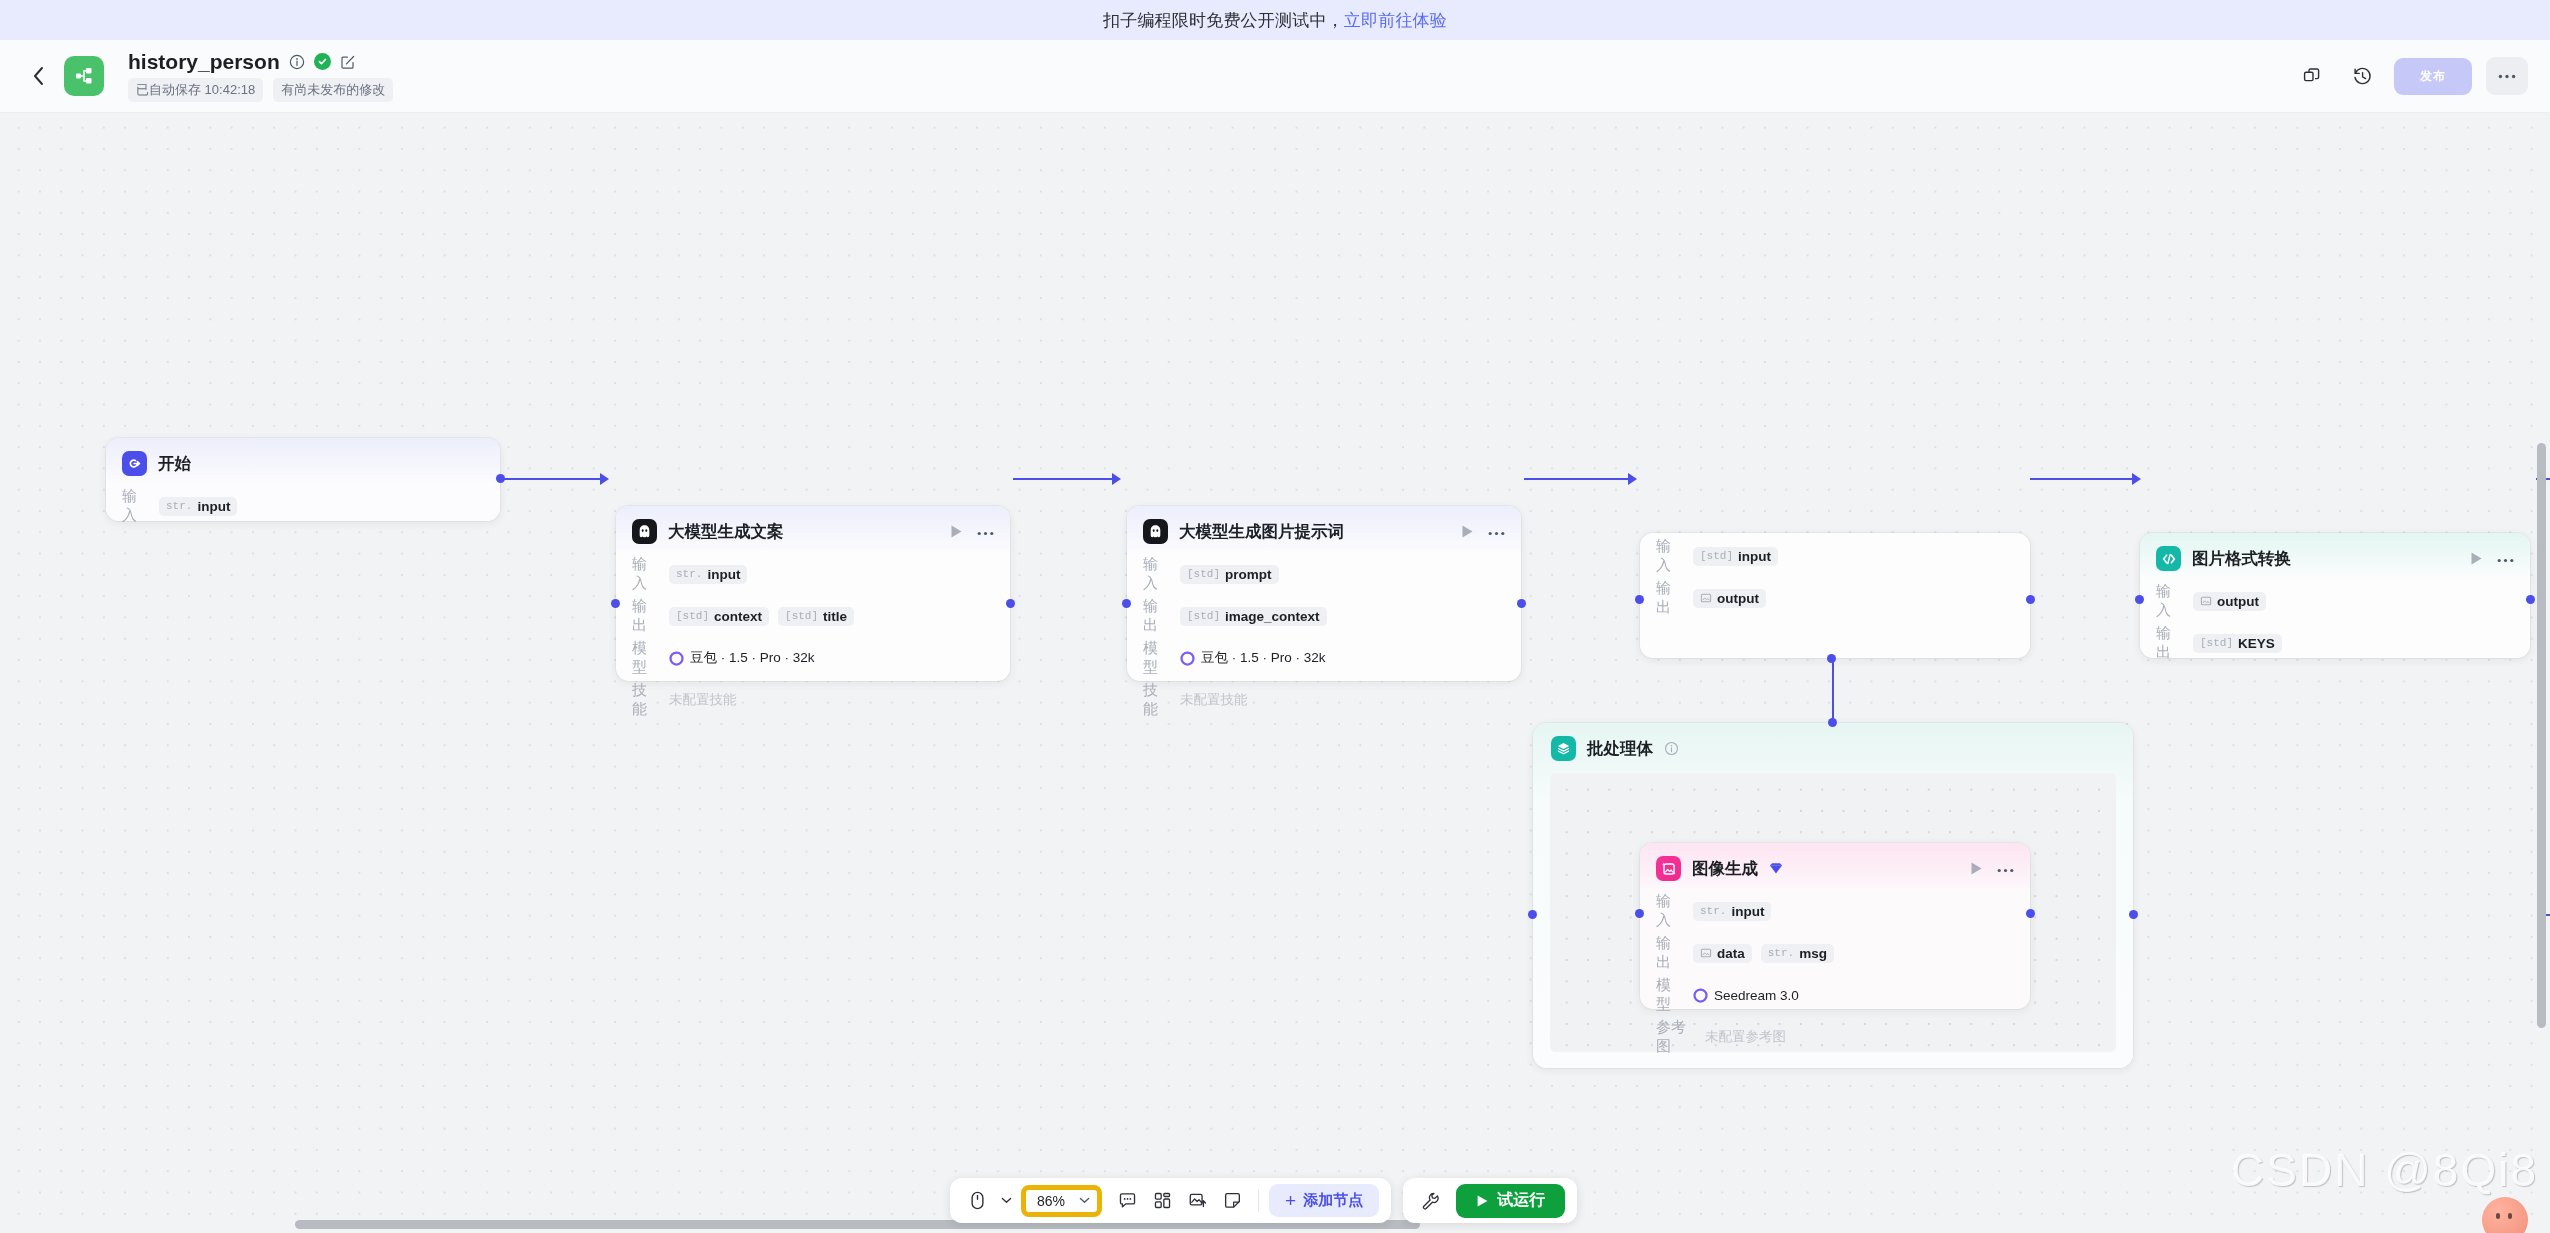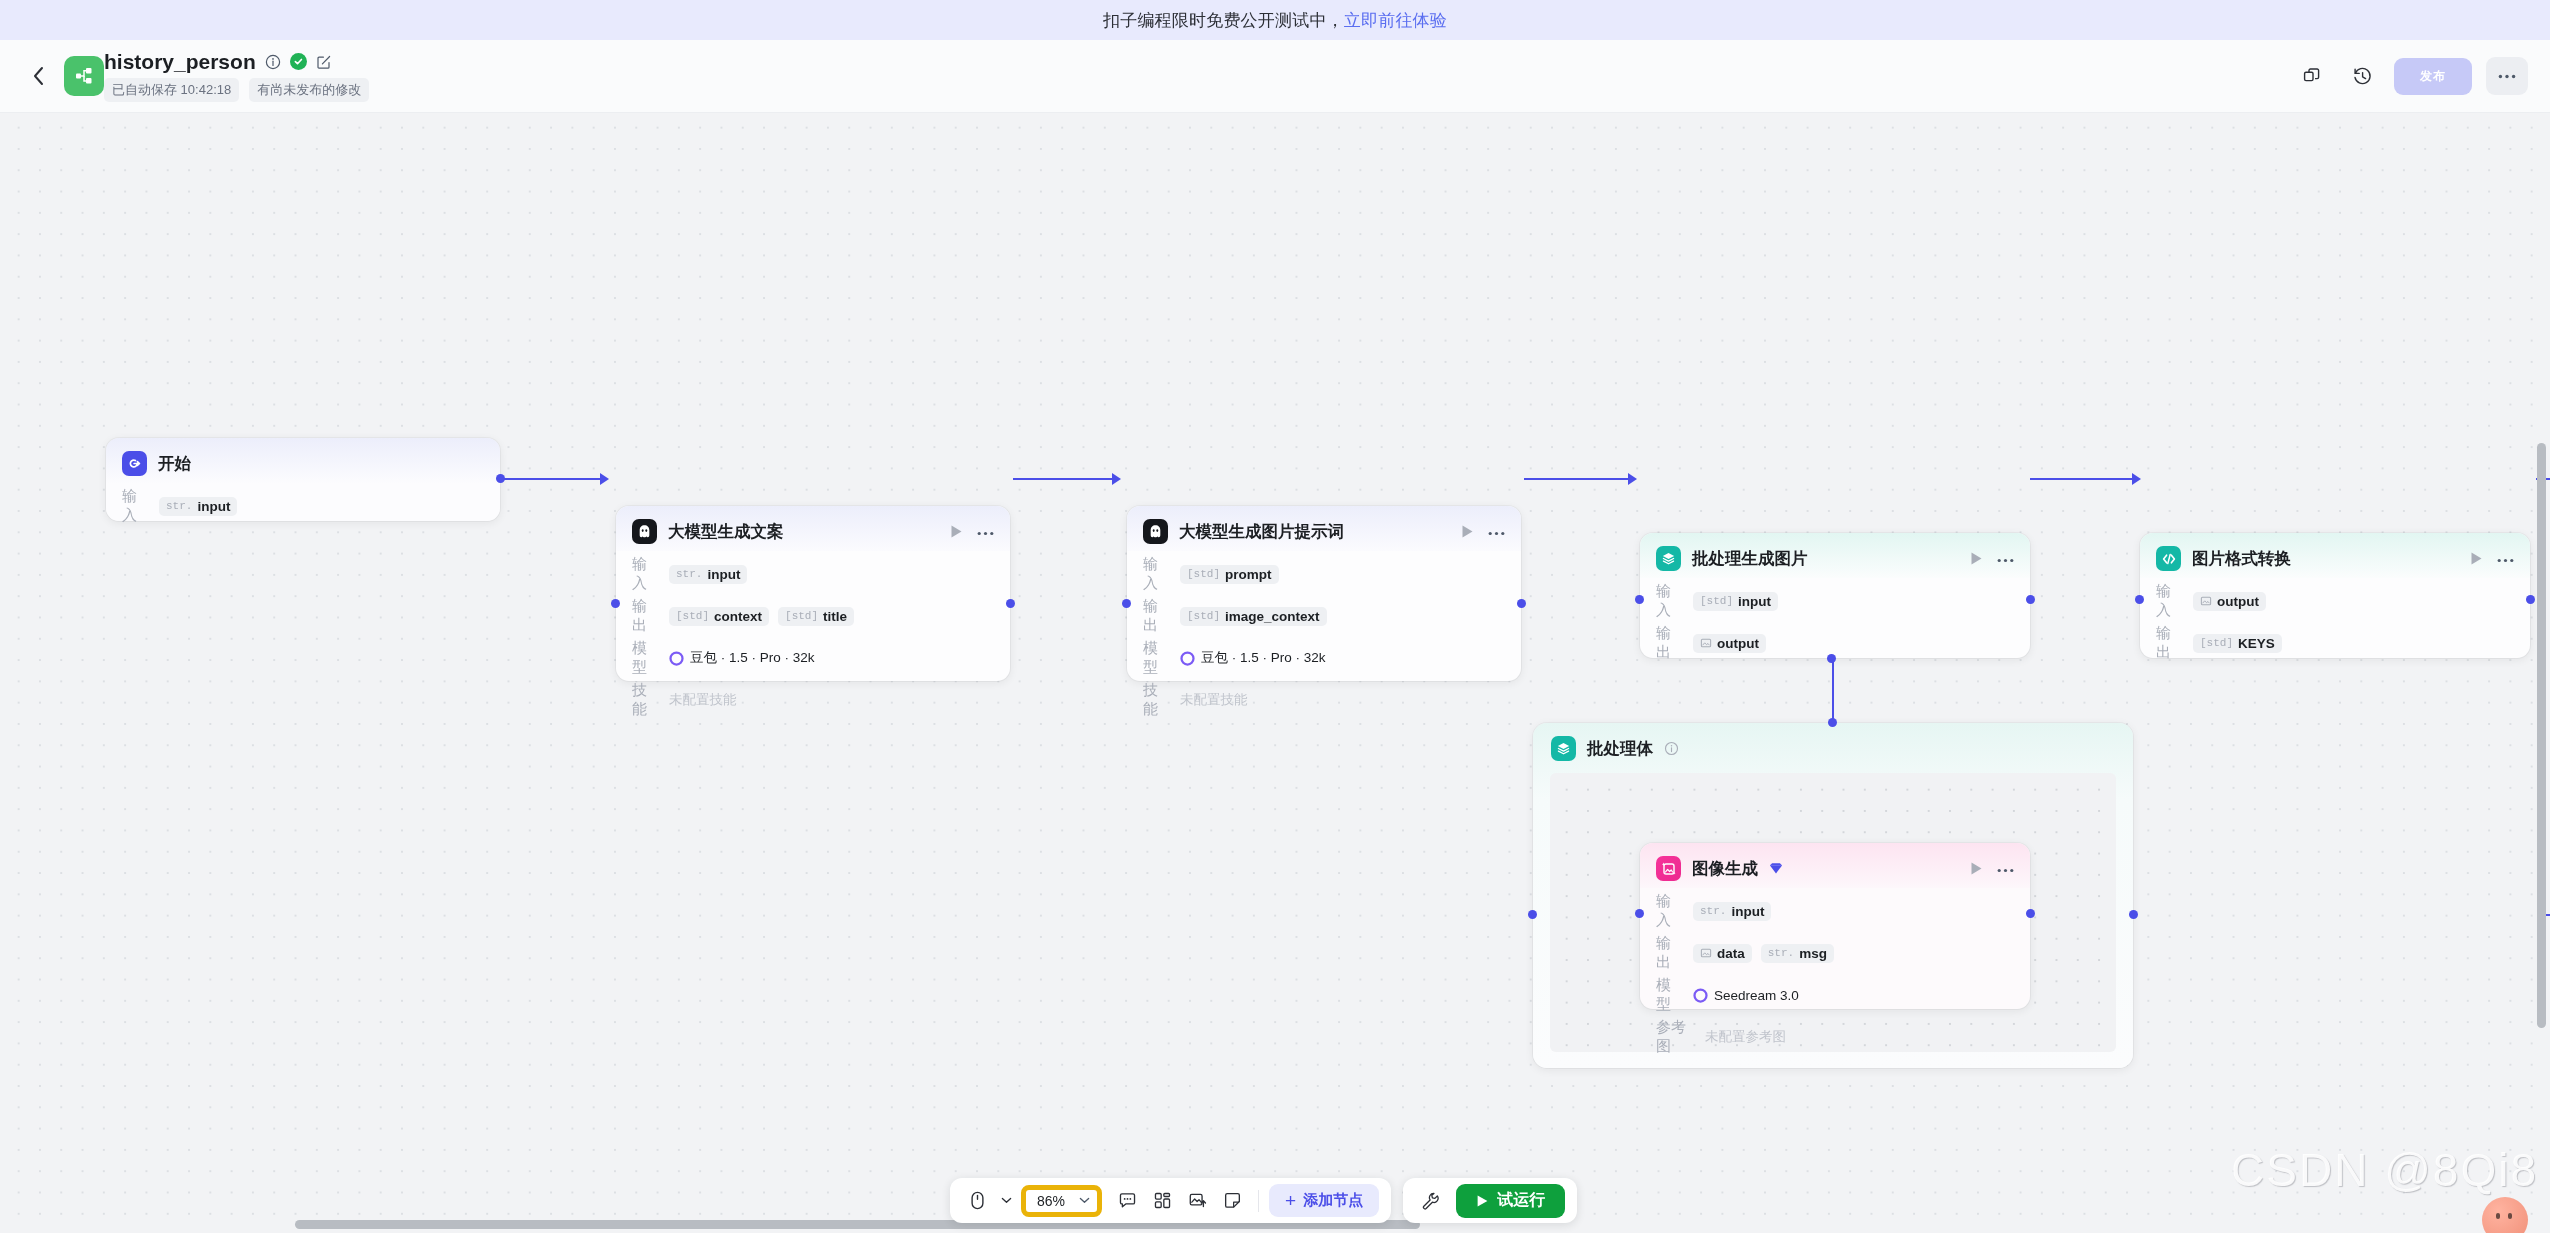--- a/index.html
+++ b/index.html
@@ -32,21 +32,21 @@
     display: flex; align-items: center; justify-content: center;
     cursor: pointer; color: #3c3f46; border-radius: 6px;
   }
   .back-btn svg { display:block; }
   .app-icon {
     width: 40px; height: 40px; border-radius: 10px;
     background: #4ac26b;
     display: flex; align-items: center; justify-content: center;
     margin-left: 6px; flex: 0 0 auto;
   }
-  .title-block { margin-left: 0; display: flex; flex-direction: column; gap: 2px; }
+  .title-block { margin-left: 24px; display: flex; flex-direction: column; gap: 2px; }
   .title-row { display: flex; align-items: center; gap: 8px; }
   .title-text { font-size: 21px; font-weight: 700; color: #1c1f23; line-height: 1.1; }
   .icon-btn-sm { width: 18px; height: 18px; display:inline-flex; align-items:center; justify-content:center; cursor:pointer; color:#4e5969;}
   .check-badge {
     width: 17px; height: 17px; border-radius: 50%;
     background: #20b256; display: inline-flex; align-items: center; justify-content: center;
   }
   .sub-row { display: flex; align-items: center; gap: 10px; margin-top: 3px; }
   .pill {
     background: #eef0f3; color: #6b7280; font-size: 13px;
@@ -460,44 +460,20 @@
         <div class="row">
           <span class="row-label">技能</span>
           <span class="muted">未配置技能</span>
         </div>
       </div>
       <div class="port" style="left:-5px; top:93px;"></div>
       <div class="port" style="right:-5px; top:93px;"></div>
     </div>
 
     <div class="node" style="left:1640px; top:420px; width:390px; height:125px;">
-      <div class="node-head head-teal">
-        <div class="node-ico" style="background:#14b8a6;">
-          <svg width="15" height="15" viewBox="0 0 16 16" fill="none">
-            <path d="M8 2.2 L14 5.3 L8 8.4 L2 5.3 Z" fill="#fff"></path>
-            <path d="M2.6 8 L8 10.8 L13.4 8" stroke="#fff" stroke-width="1.4" stroke-linecap="round" stroke-linejoin="round"></path>
-            <path d="M2.6 10.8 L8 13.6 L13.4 10.8" stroke="#fff" stroke-width="1.4" stroke-linecap="round" stroke-linejoin="round"></path>
-          </svg>
-        </div>
-        <span class="node-title">批处理生成图片</span>
-        <div class="node-head-actions">
-          <span class="play-ico">
-            <svg width="13" height="15" viewBox="0 0 13 15">
-                <path d="M1.5 1.5 L11.5 7.5 L1.5 13.5 Z" fill="#a9aeb8"></path>
-              </svg>
-          </span>
-          <span class="dots-ico">
-            <svg width="17" height="5" viewBox="0 0 17 5">
-              <circle cx="2.2" cy="2.5" r="1.6" fill="#4e5969"></circle>
-                <circle cx="8.5" cy="2.5" r="1.6" fill="#4e5969"></circle>
-                <circle cx="14.8" cy="2.5" r="1.6" fill="#4e5969"></circle>
-            </svg>
-          </span>
-        </div>
-      </div>
       <div class="node-body">
         <div class="row">
           <span class="row-label">输入</span>
           <span class="chip">
             <span class="ty">[std]</span>
             <span>input</span>
           </span>
         </div>
         <div class="row">
           <span class="row-label">输出</span>

